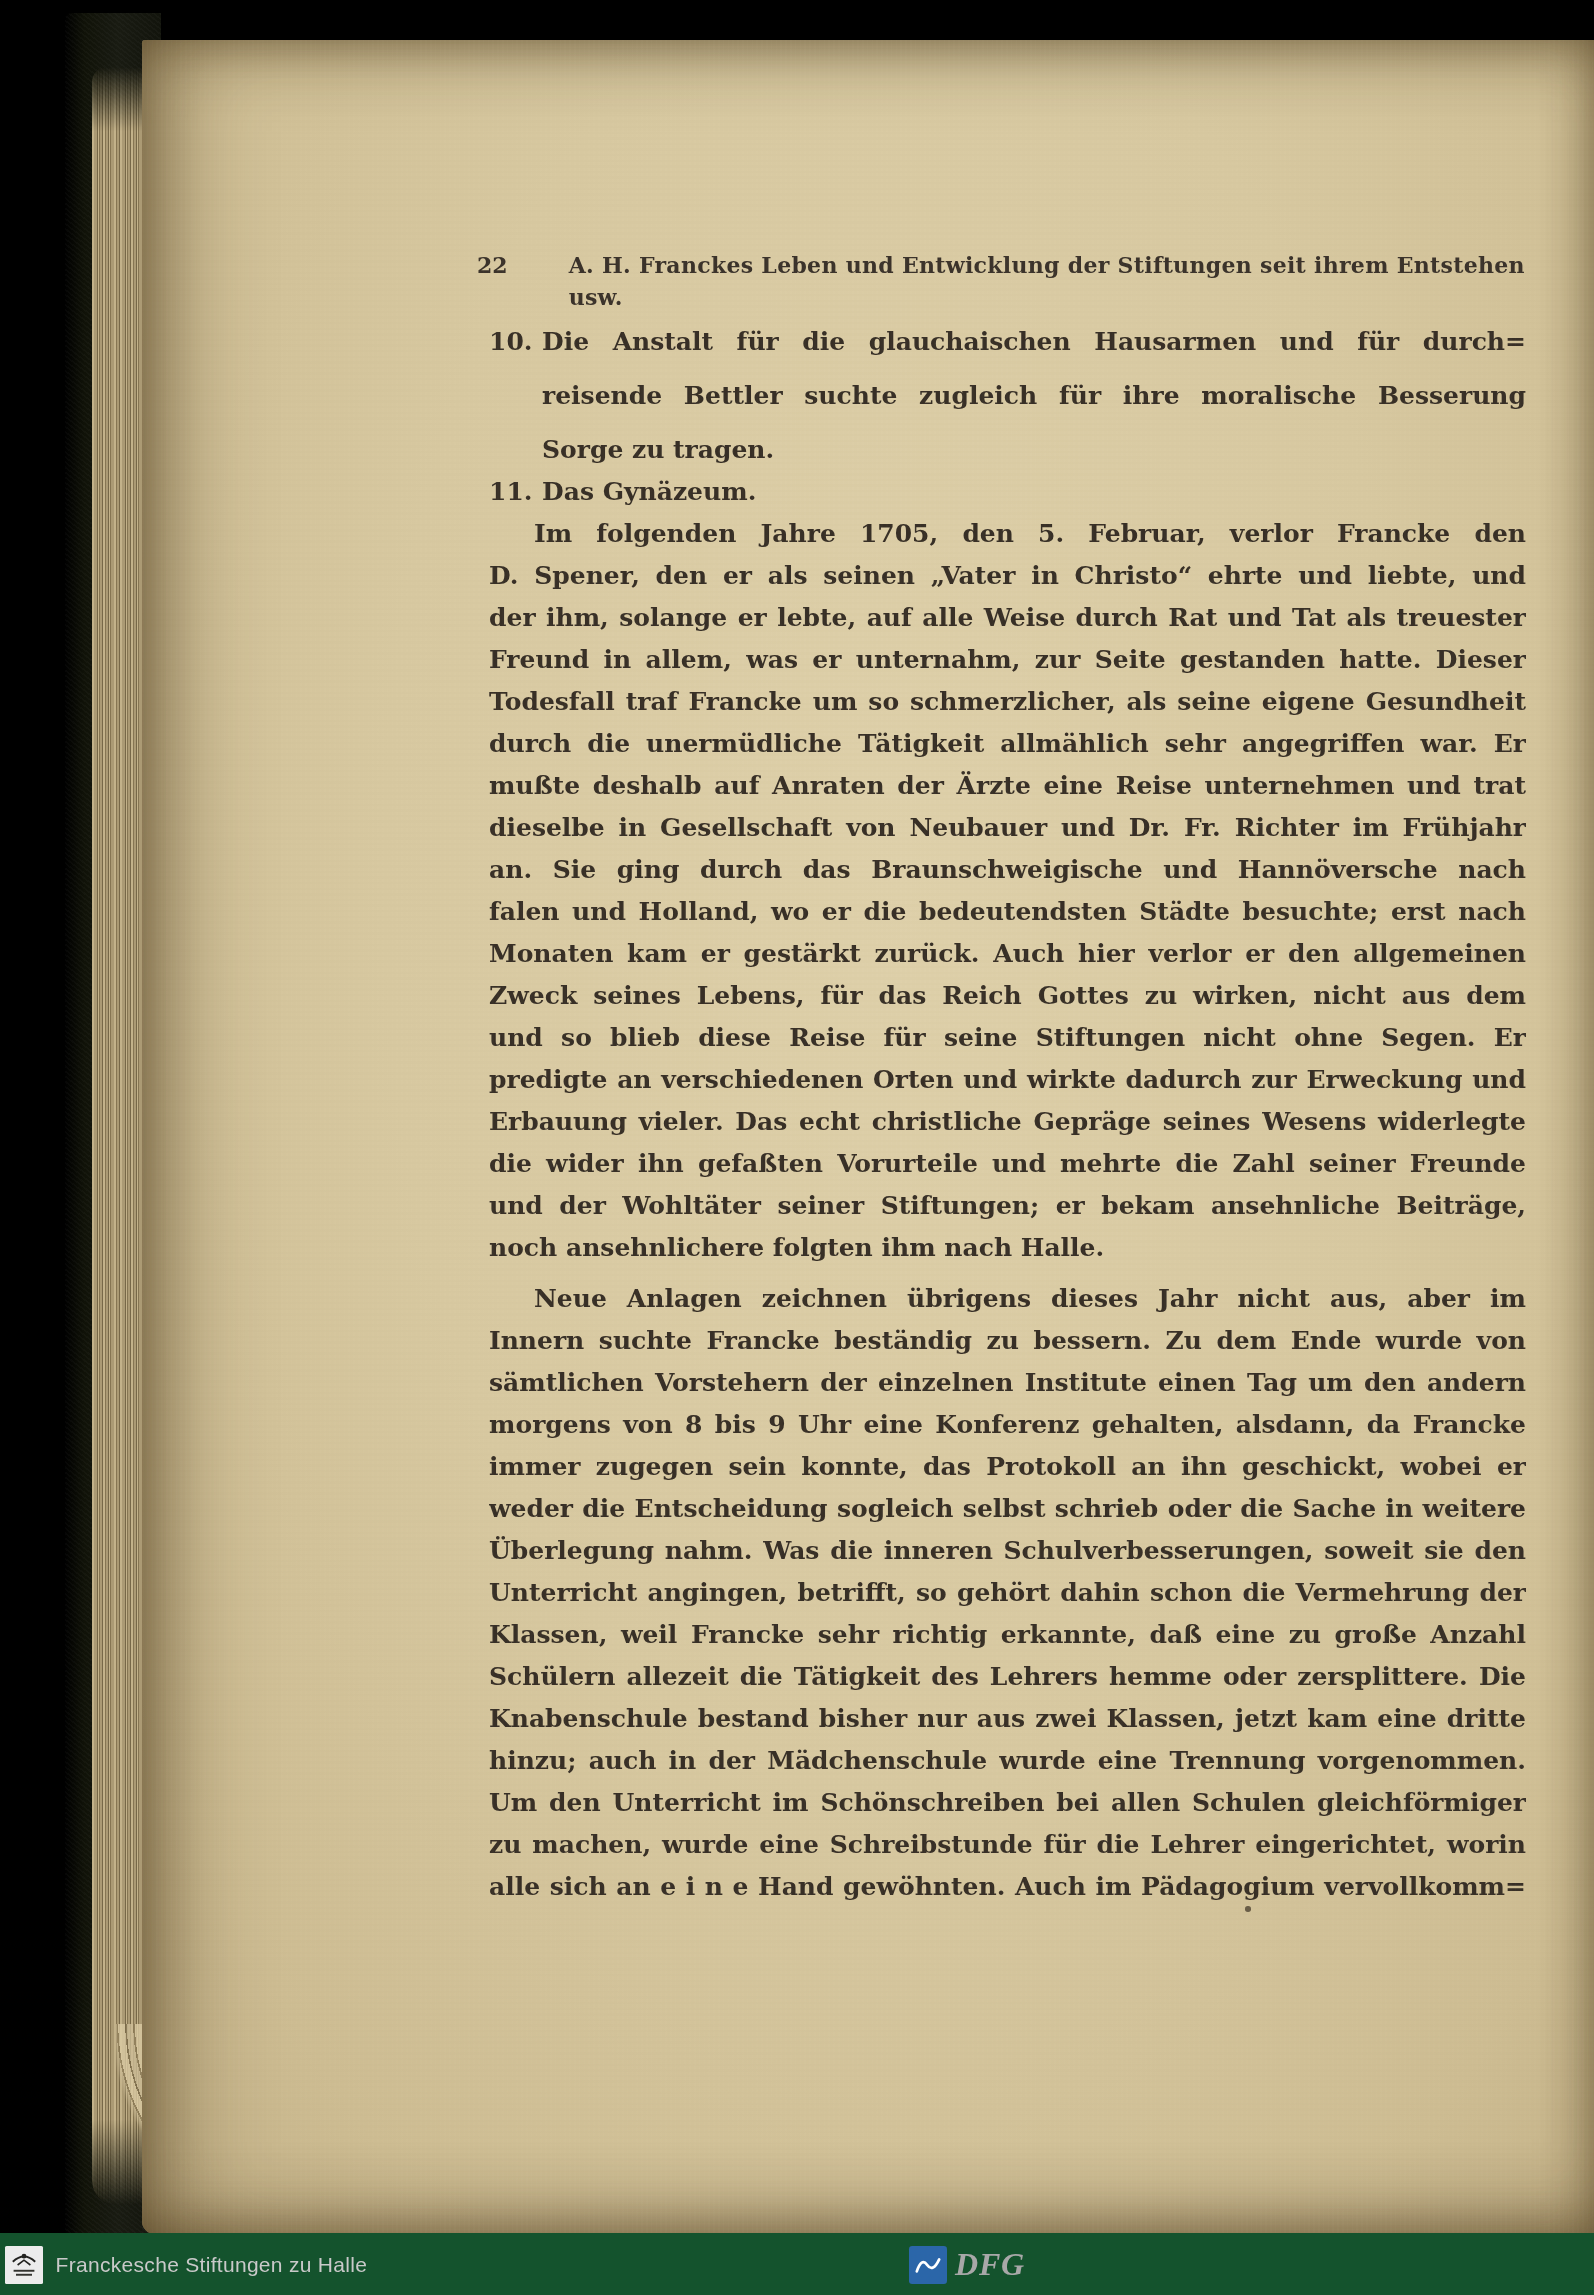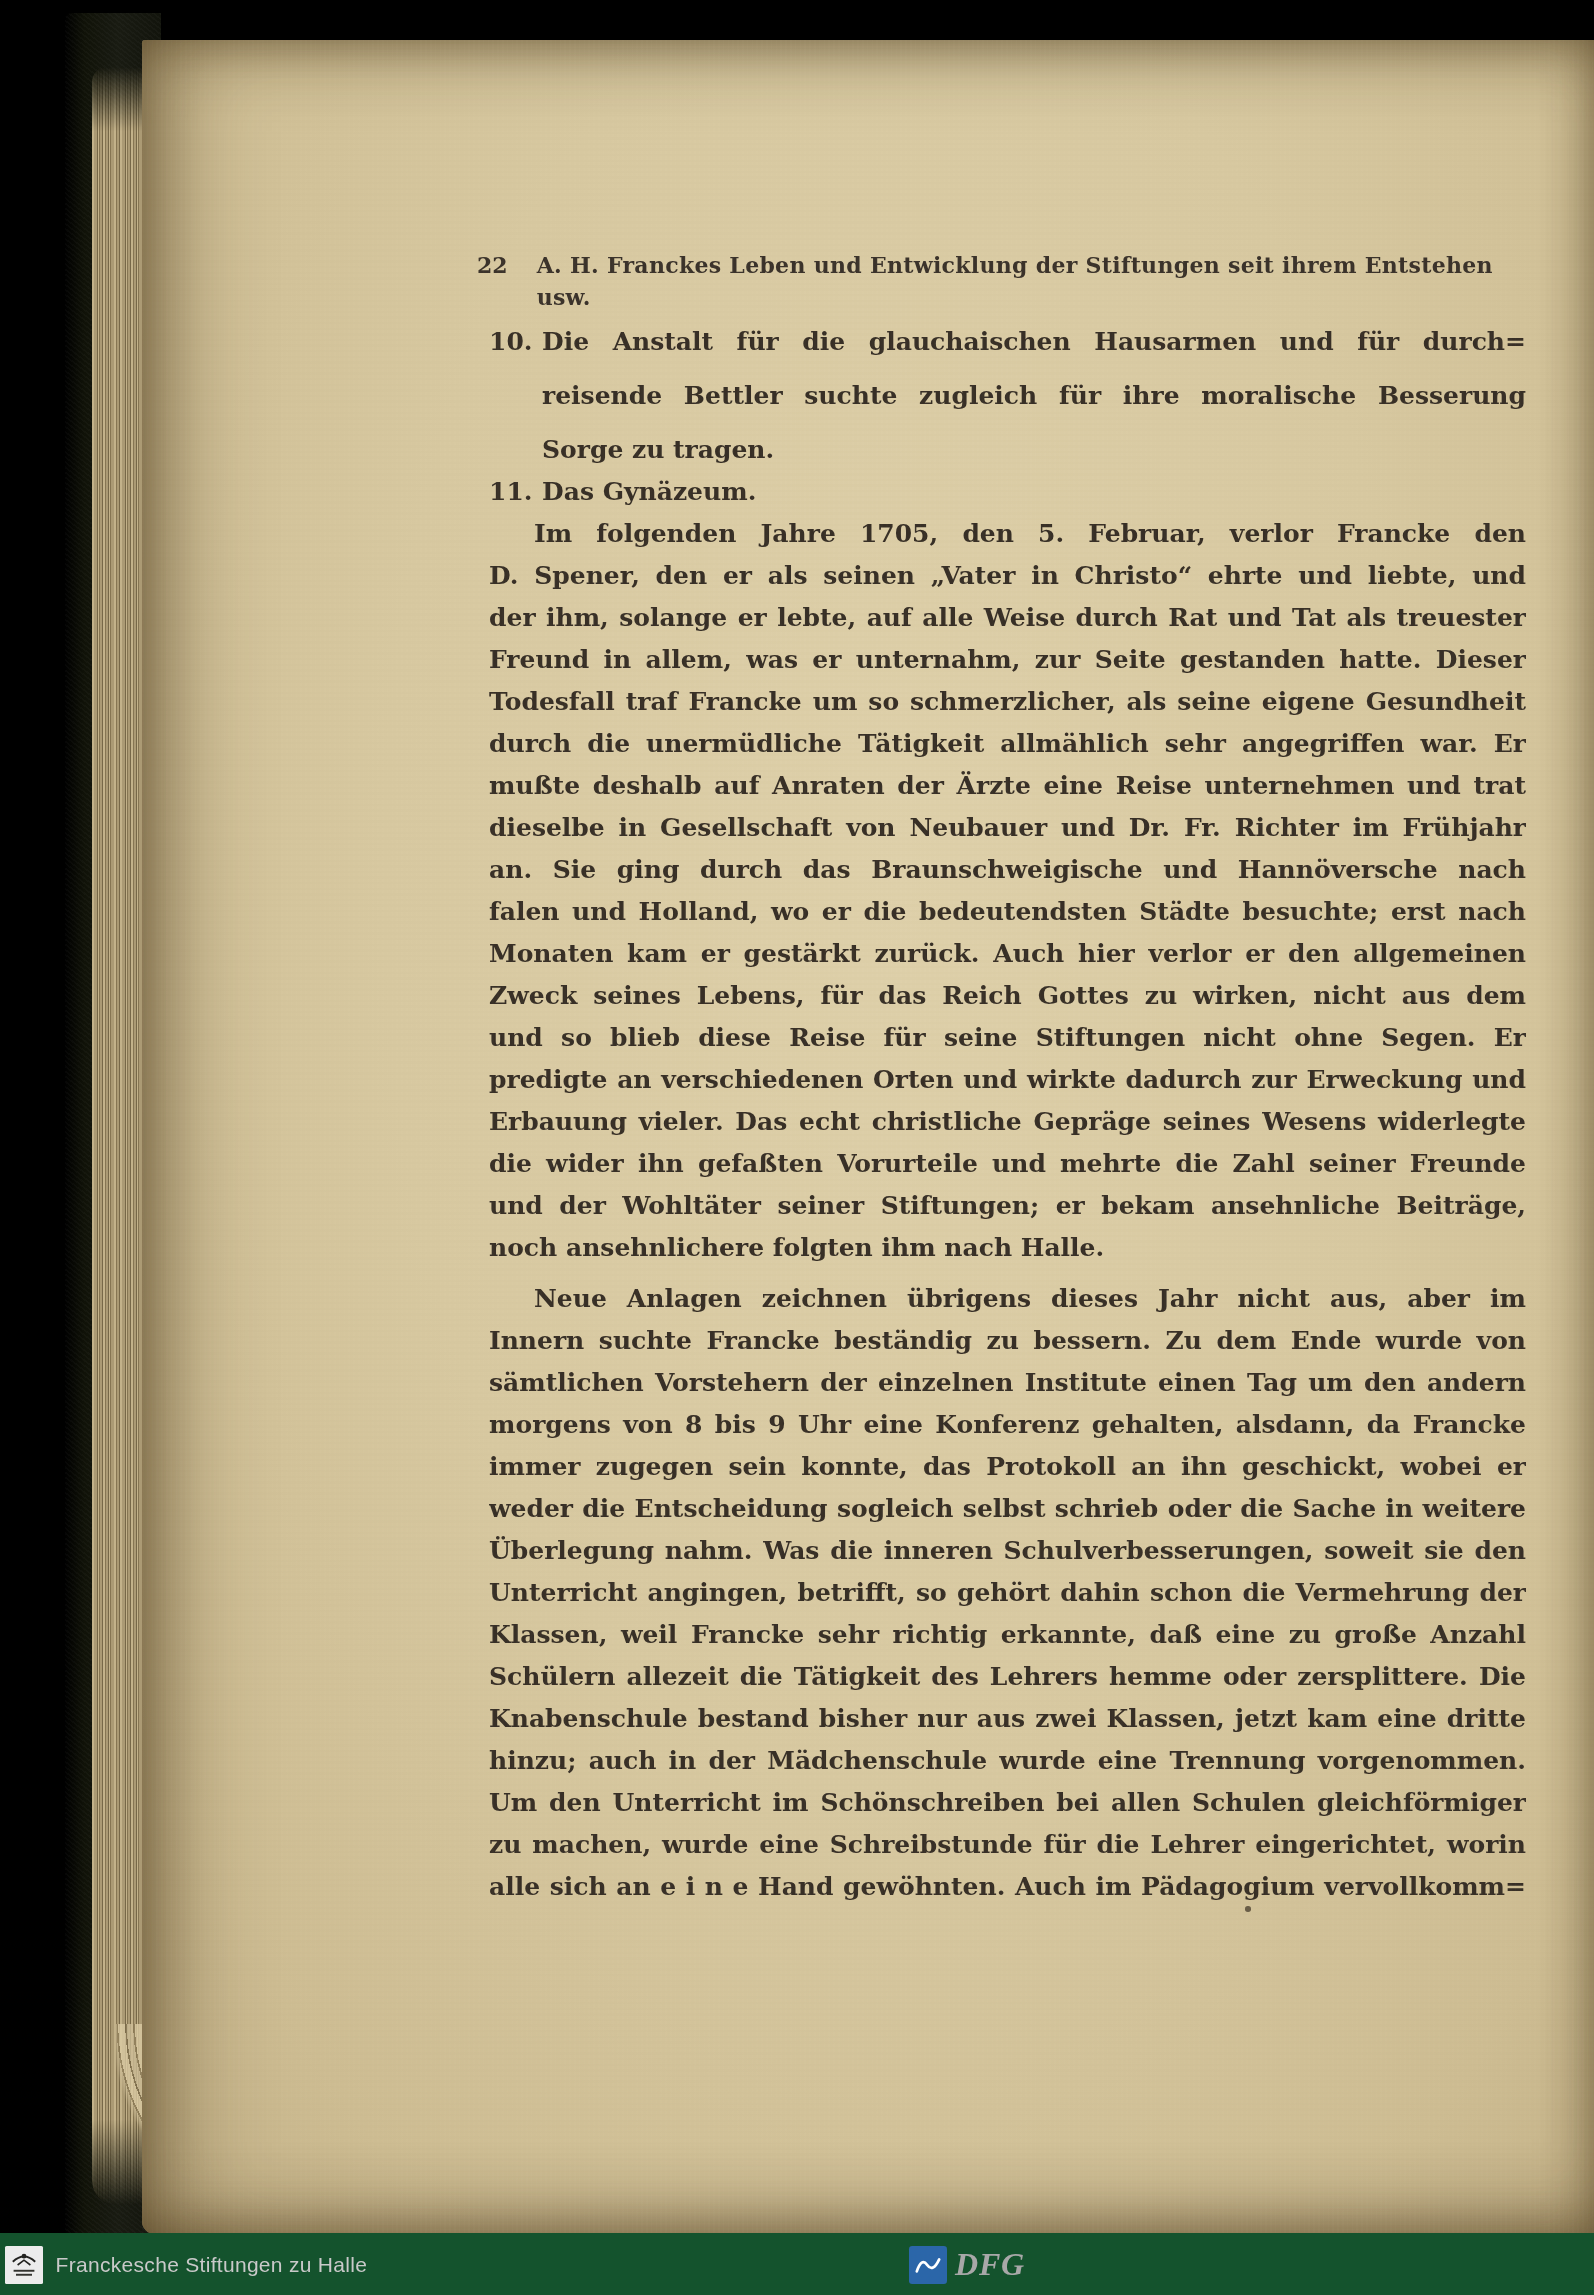--- a/index.html
+++ b/index.html
@@ -54,21 +54,21 @@
       repeating-linear-gradient(90deg, rgba(255,250,230,.05) 0 1.6px, transparent 1.6px 4.8px);
   }
 
   
   .running-header {
     position:absolute; left:335px; top:209px; width:1060px;
     font-family:"DejaVu Serif", serif; font-weight:700;
     font-size:22px; line-height:32px; color:#3a322a; display:flex;
   }
   .pagenum { margin-right:29px; }
-  .header-title { letter-spacing:0.3px; }
+  .header-title { letter-spacing:0.3px;margin-left:32px; }
 
   
   .textblock {
     position:absolute; left:347px; top:281px; width:1037px;
     font-family:"DejaVu Serif", serif; font-weight:700;
     font-size:25px; line-height:42px; color:#372f26;
   }
   .ln { height:42px; overflow:hidden; text-align:justify; text-align-last:left; }
   .ln.fill { text-align-last:justify;justify-content:flex-end; }
   .ln.cont { padding-left:53px;margin-top:12px; }

